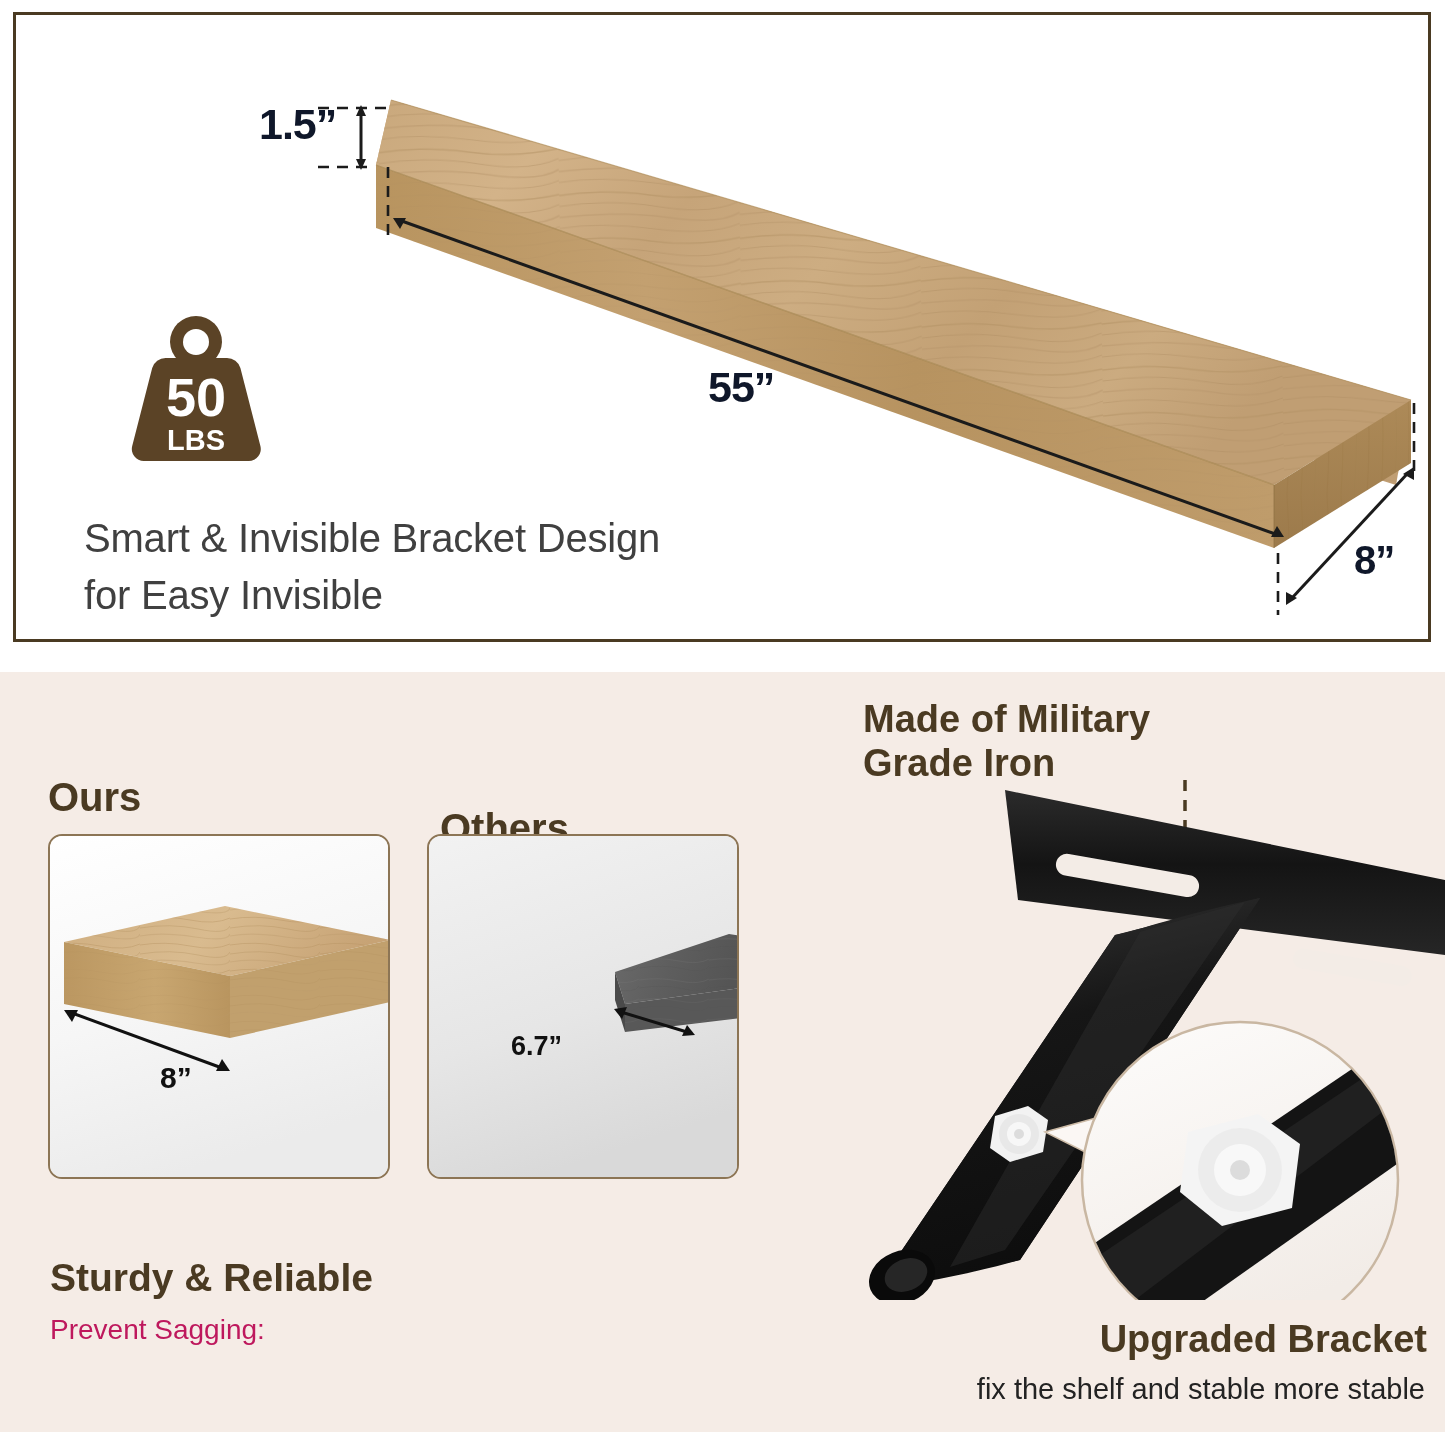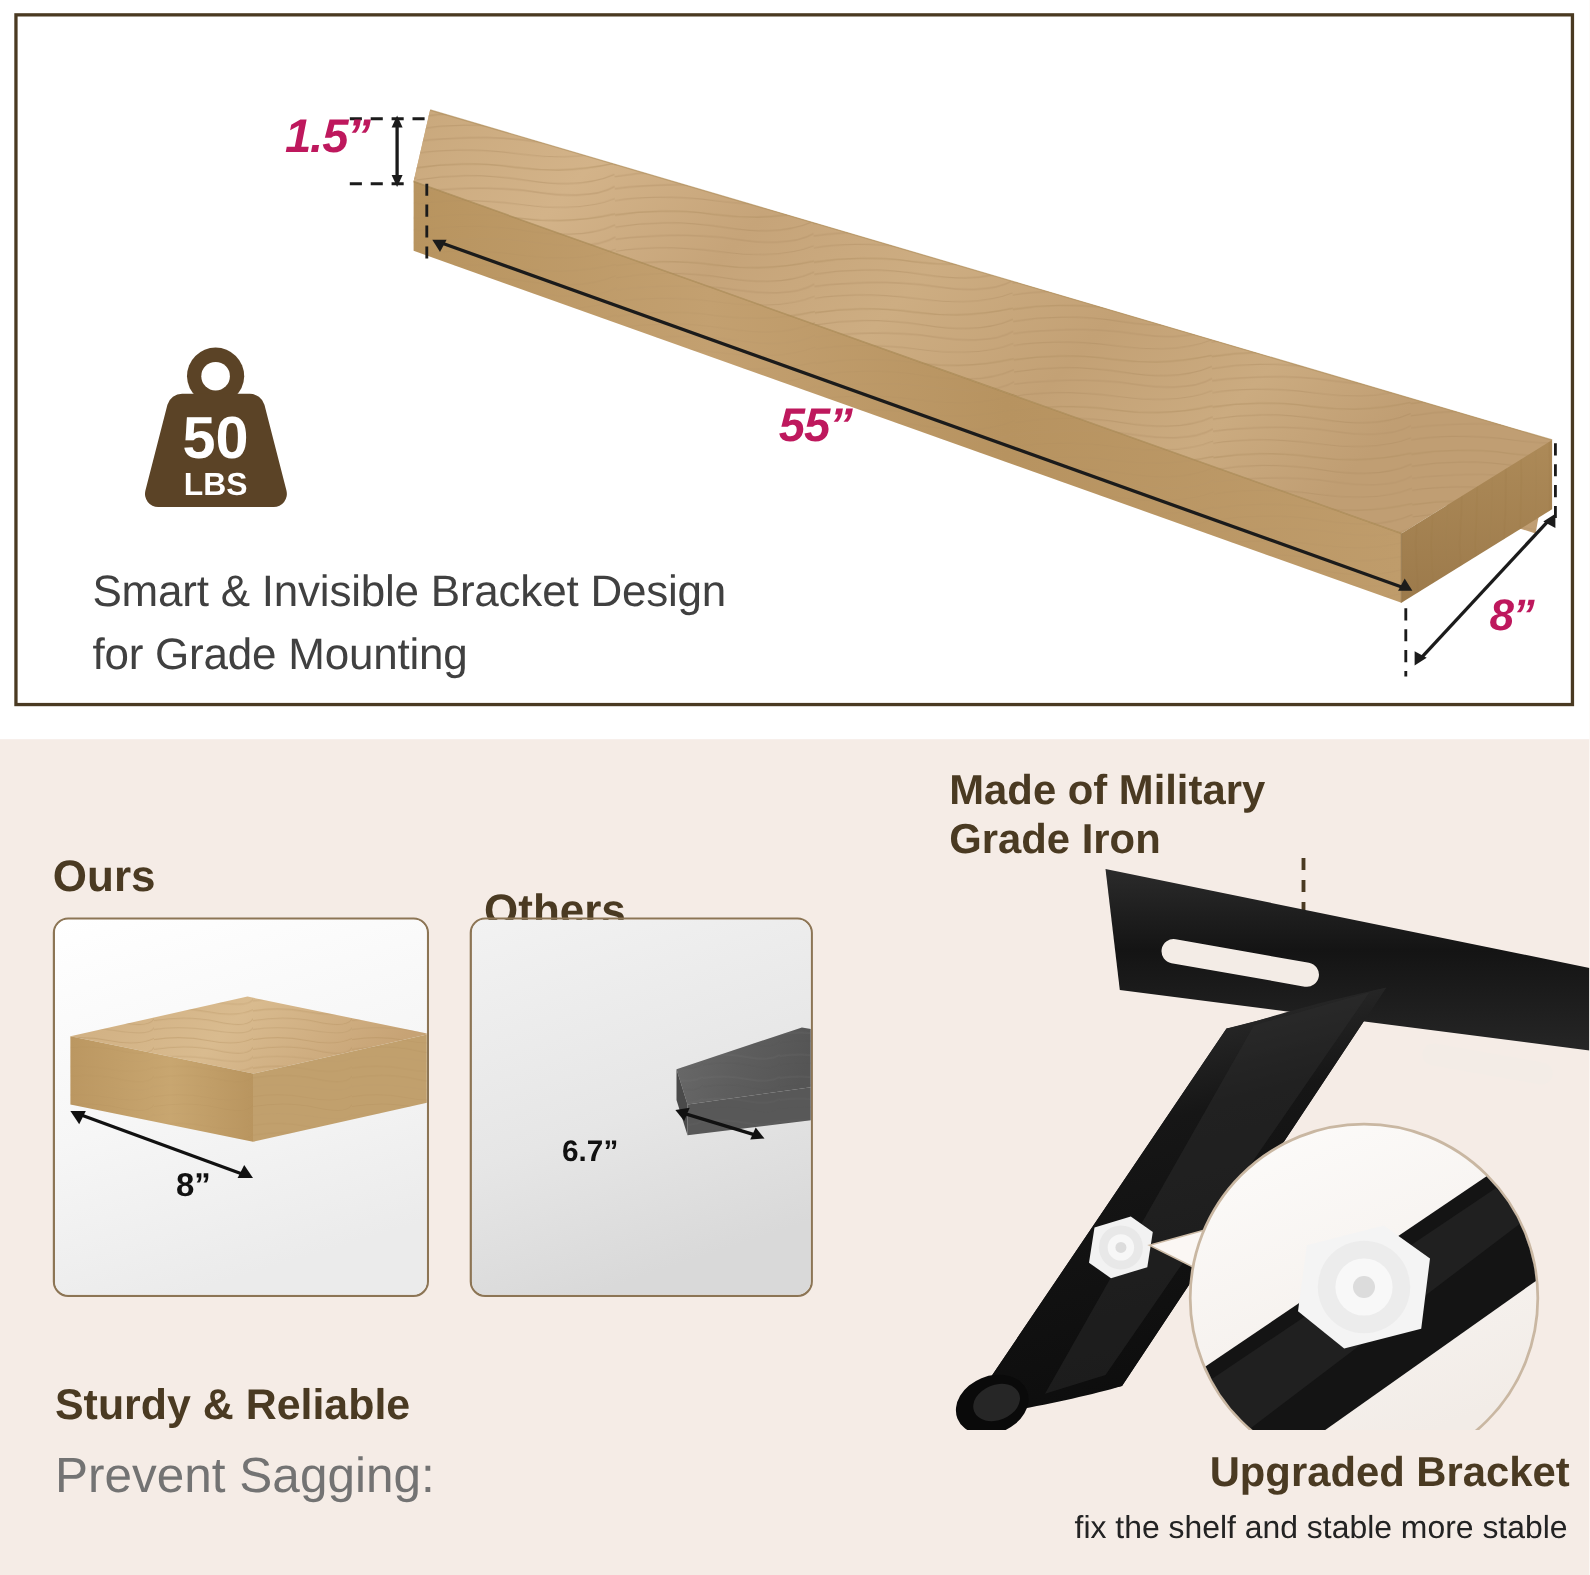--- a/index.html
+++ b/index.html
@@ -12,40 +12,40 @@
   
   .shelf-wrap{position:absolute;left:0;top:0;width:100%;height:100%;}
 
   
   .weight-badge{position:absolute;left:105px;top:295px;width:150px;height:160px;}
 
   .headline{position:absolute;left:68px;top:495px;width:800px;
     font-size:40px;line-height:1.42;color:#404040;font-weight:400;letter-spacing:-0.2px;}
 
   
-  .dim{position:absolute;font-weight:bold;color:#be185d;font-family:"Liberation Sans",sans-serif;font-style:italic;}
+  .dim{position:absolute;font-weight:bold;color:#0f172a;font-family:"Liberation Sans",sans-serif;}
   .dim-thick{left:243px;top:85px;font-size:43px;letter-spacing:-1px;}
   .dim-len{left:692px;top:348px;font-size:43px;letter-spacing:-1px;}
   .dim-depth{left:1338px;top:523px;font-size:40px;letter-spacing:-1px;}
 
   
   .bottom{position:absolute;left:0;top:672px;width:1445px;height:760px;background:#f5ece6;}
 
   .cmp-head{position:absolute;font-size:40px;font-weight:bold;color:#4a3a22;}
   .cmp-head.ours{left:48px;top:775px;}
   .cmp-head.others{left:428px;top:806px;margin-left:12px;}
 
   .cmp-card{position:absolute;top:834px;border:2px solid #8c7555;border-radius:14px;overflow:hidden;box-sizing:border-box;padding-left:23px;}
   .cmp-card.a{left:48px;width:342px;height:345px;}
   .cmp-card.b{left:427px;width:312px;height:345px;}
 
   .cmp-inner{position:absolute;inset:0;}
 
   .blk-title{position:absolute;left:50px;top:1256px;font-size:39px;font-weight:bold;color:#4a3a22;}
-  .blk-sub{position:absolute;left:50px;top:1312px;font-size:45px;line-height:1.28;color:#737373;}
+  .blk-sub{position:absolute;left:50px;top:1312px;font-size:28px;line-height:1.28;color:#be185d;}
 
   
   .mil-title{position:absolute;right:22px;top:697px;width:560px;text-align:left;
     font-size:38px;font-weight:bold;color:#4a3a22;line-height:1.17;}
 
   .bracket-area{position:absolute;left:840px;top:780px;width:605px;height:520px;}
 
   .upg-title{position:absolute;right:18px;top:1318px;font-size:38px;font-weight:bold;color:#4a3a22;}
   .upg-sub{position:absolute;right:20px;top:1373px;font-size:29px;color:#232323;}
 
@@ -135,21 +135,21 @@
         <text x="75" y="140" text-anchor="middle" font-family="Liberation Sans, sans-serif" font-size="29" font-weight="bold" fill="#ffffff">LBS</text>
       </svg>
     </div>
 
     <div class="dim dim-thick">1.5”</div>
     <div class="dim dim-len">55”</div>
     <div class="dim dim-depth">8”</div>
 
     <div class="headline">
       <div>Smart &amp; Invisible Bracket Design</div>
-      <div>for Grade Mounting</div>
+      <div>for Easy Invisible</div>
     </div>
   </div>
 </div>
 
 <div class="bottom"></div>
 
 <div class="cmp-head ours">Ours</div>
 <div class="cmp-head others">Others</div>
 
 <div class="cmp-card a">

